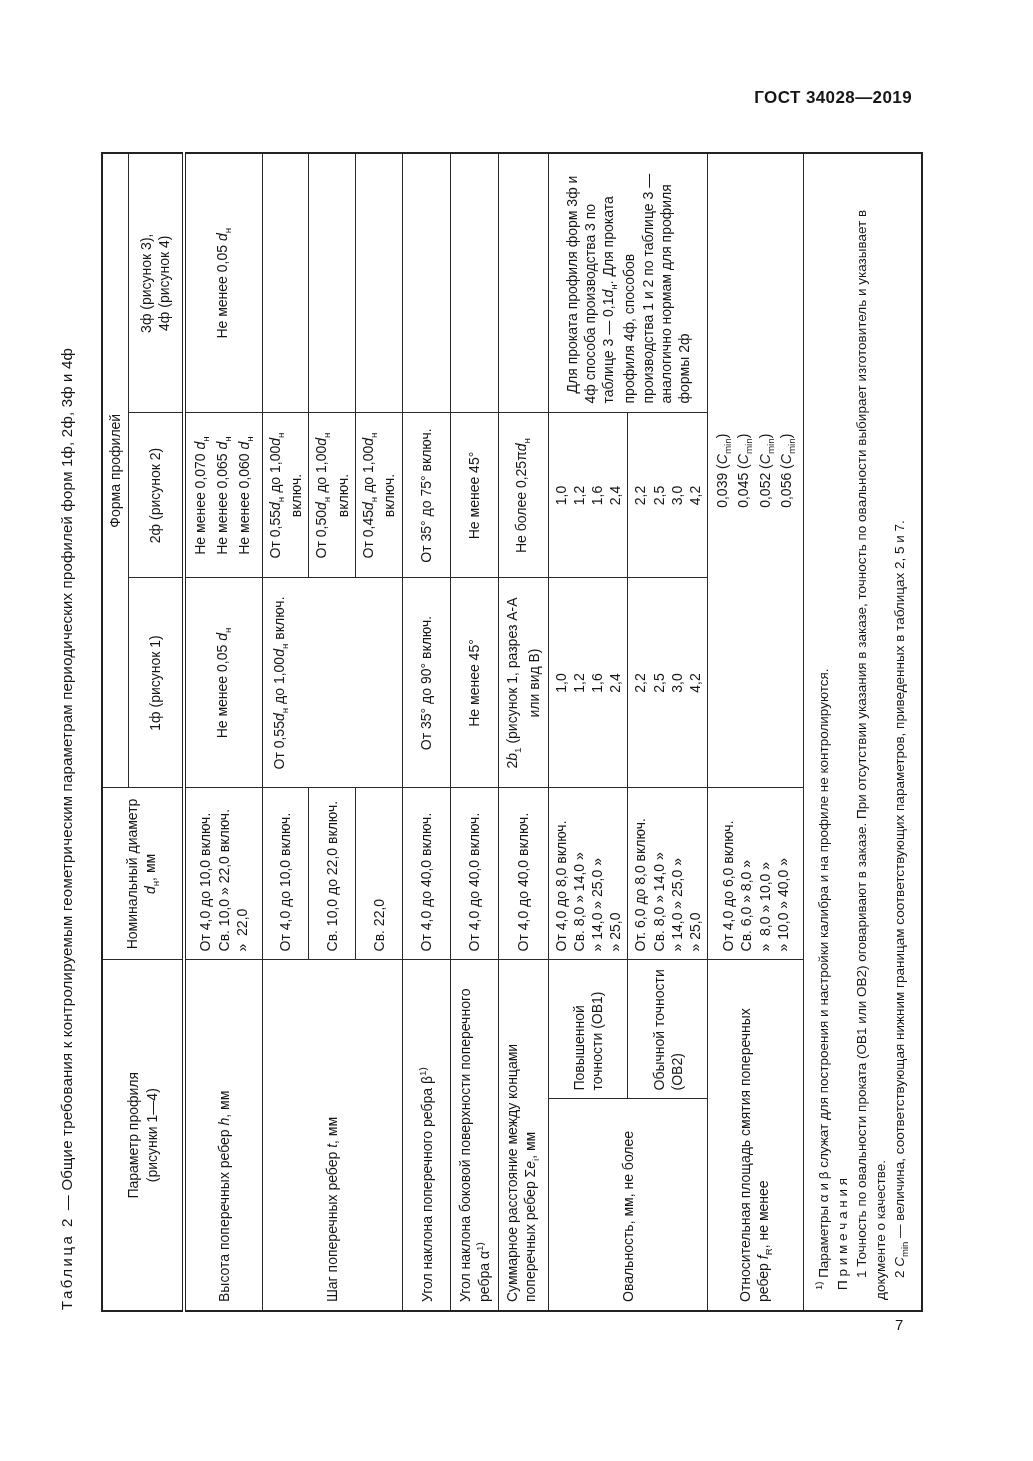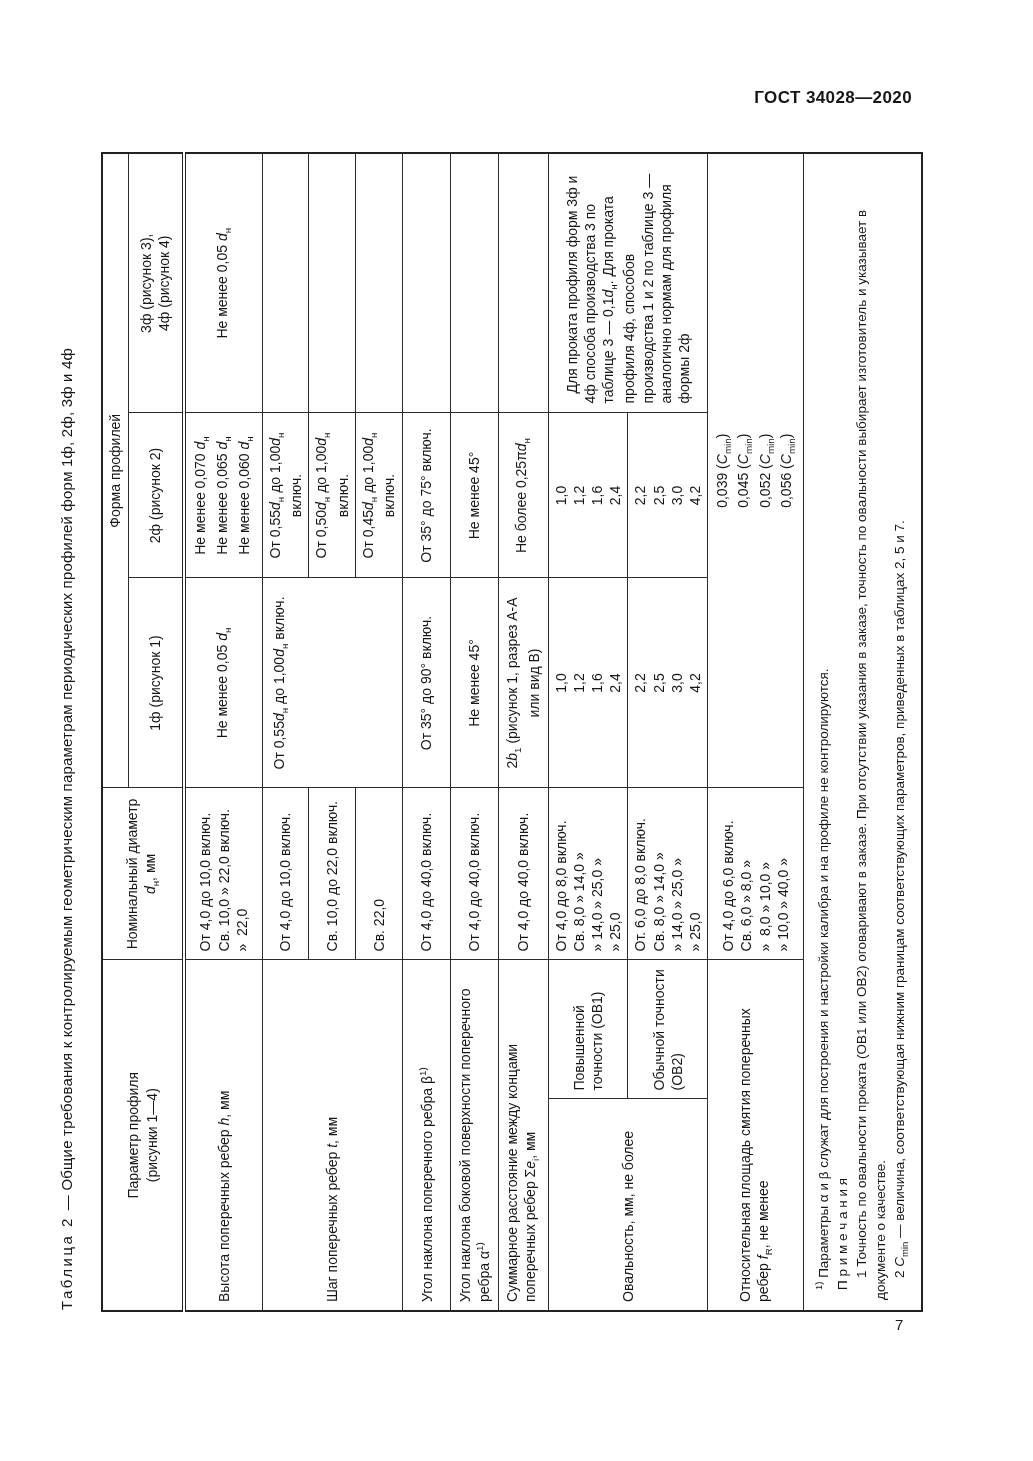--- a/index.html
+++ b/index.html
@@ -43,21 +43,21 @@
   td.notes{padding:8px 10px;vertical-align:top;}
   td.notes p{margin:0;font-size:13.5px;line-height:1.42;}
   td.notes p.ind1{text-indent:10px;}
   td.notes p.ind2{text-indent:22px;}
   sub,sup{font-size:70%;}
   i{font-style:italic;}
 </style>
 </head>
 <body>
 
-<div class="gost-header">ГОСТ 34028—2020</div>
+<div class="gost-header">ГОСТ 34028—2019</div>
 
 <div class="rotated">
   <p class="tbl-title"><span class="lbl">Таблица 2</span><span>— Общие требования к контролируемым геометрическим параметрам периодических профилей форм 1ф, 2ф, 3ф и 4ф</span></p>
 
   <table>
     <colgroup>
       <col style="width:212px">
         <col style="width:139px">
         <col style="width:172px">
       <col style="width:210px">

